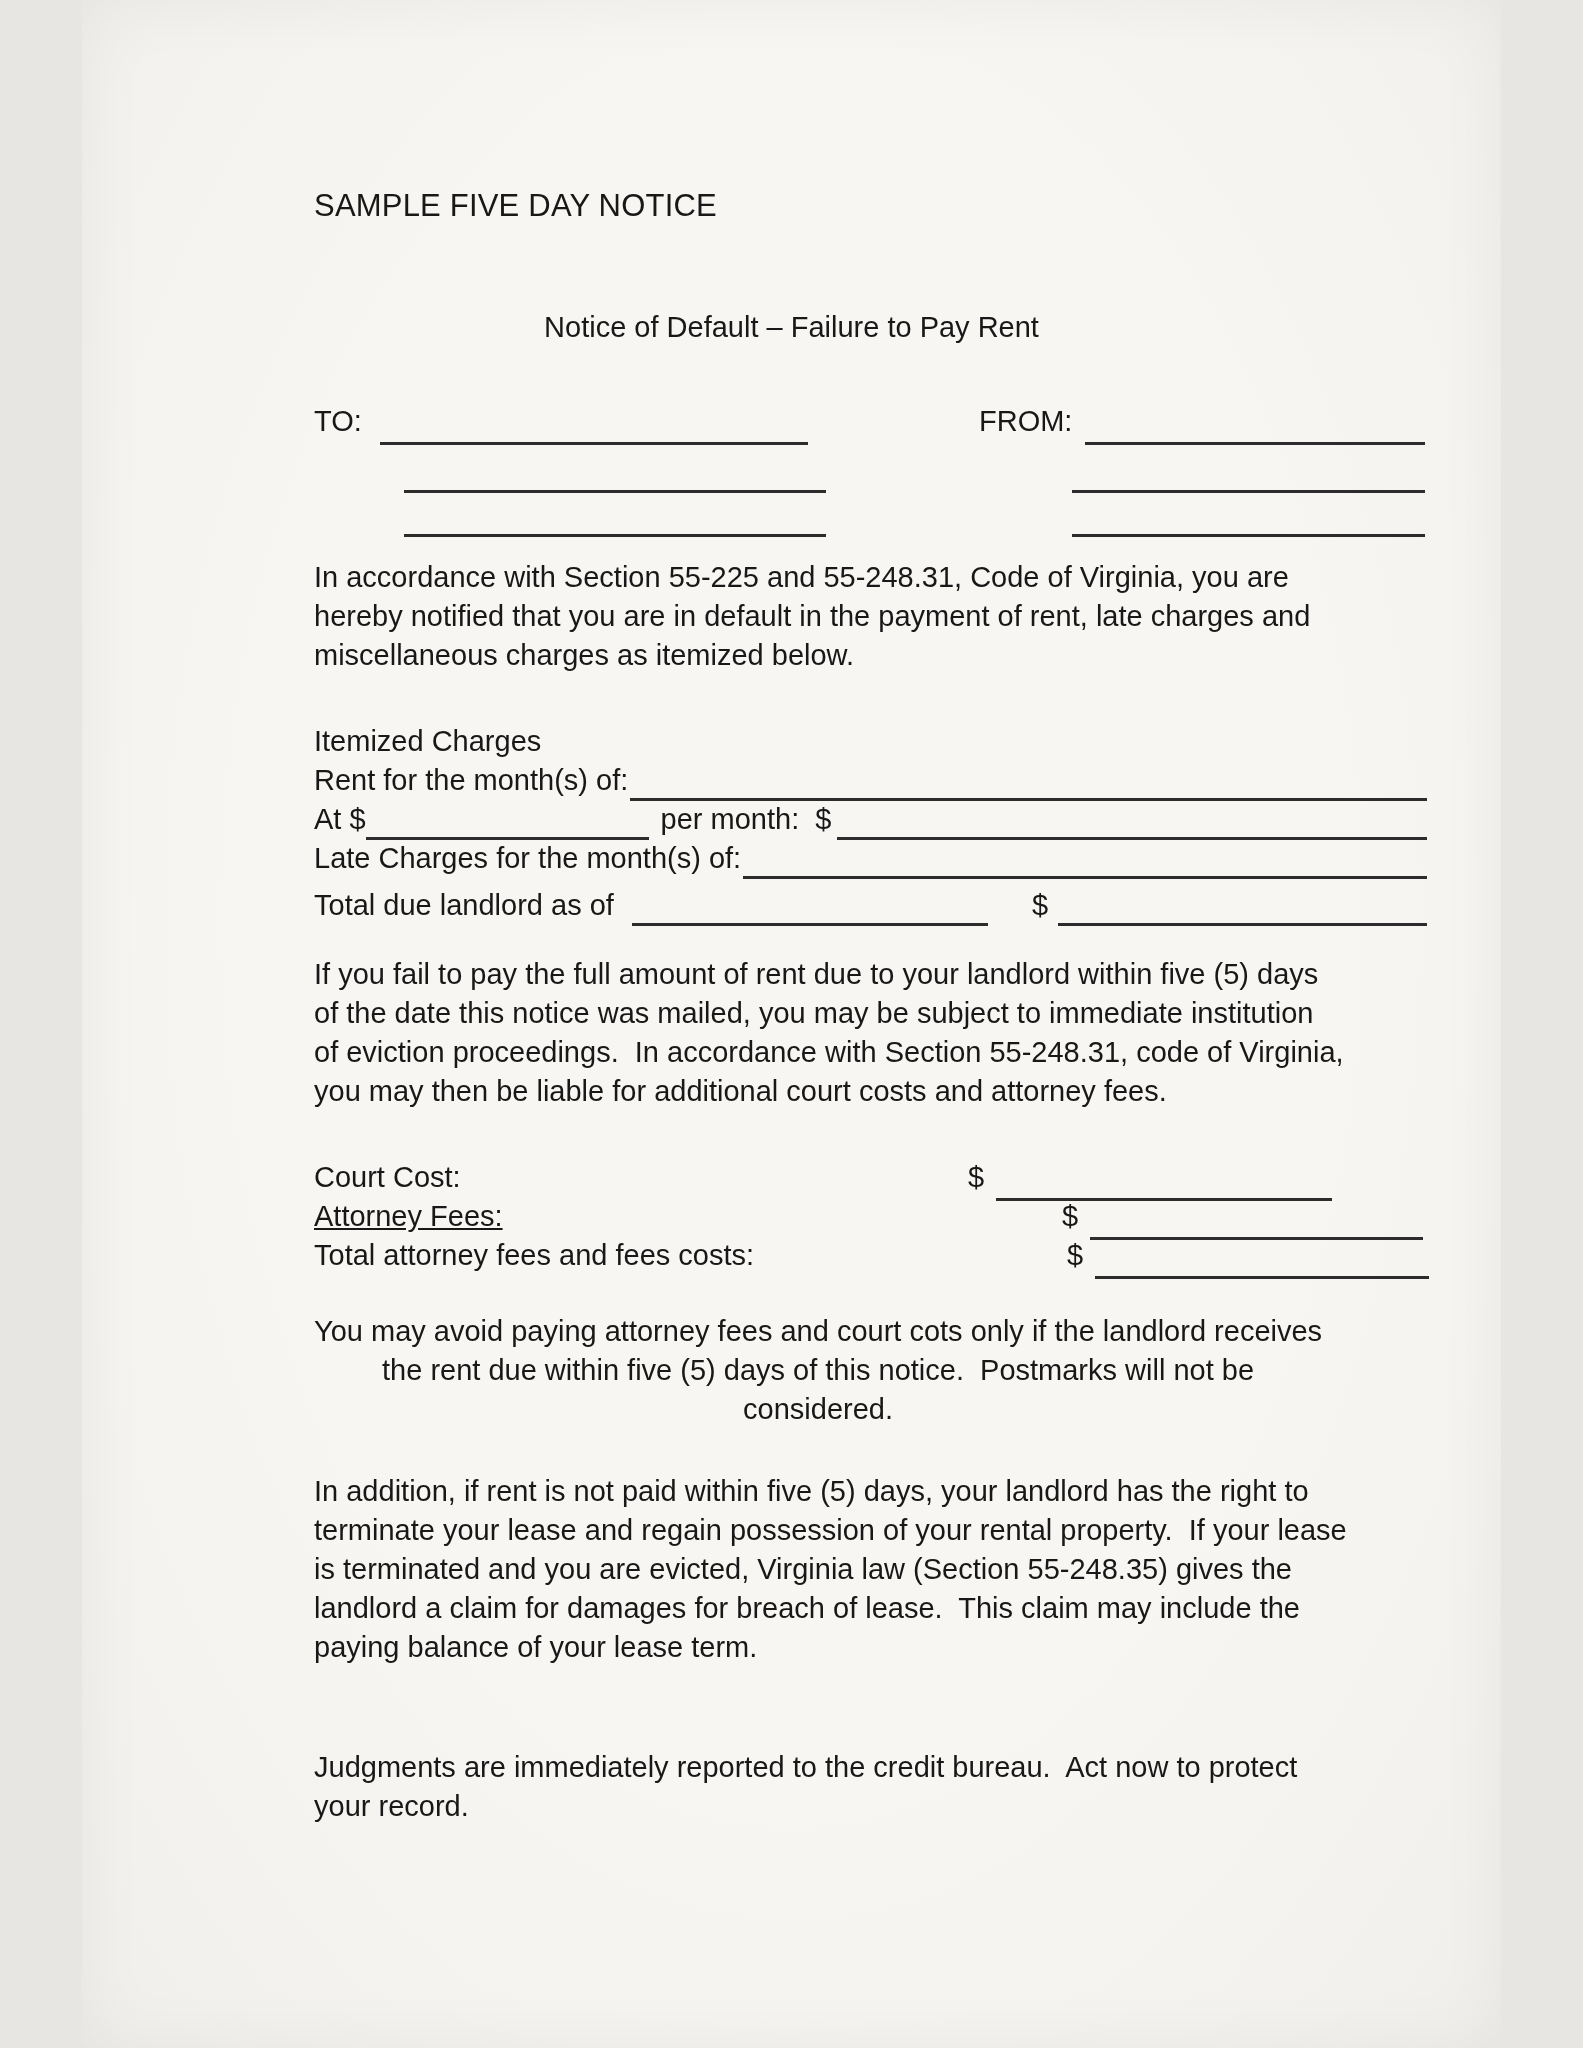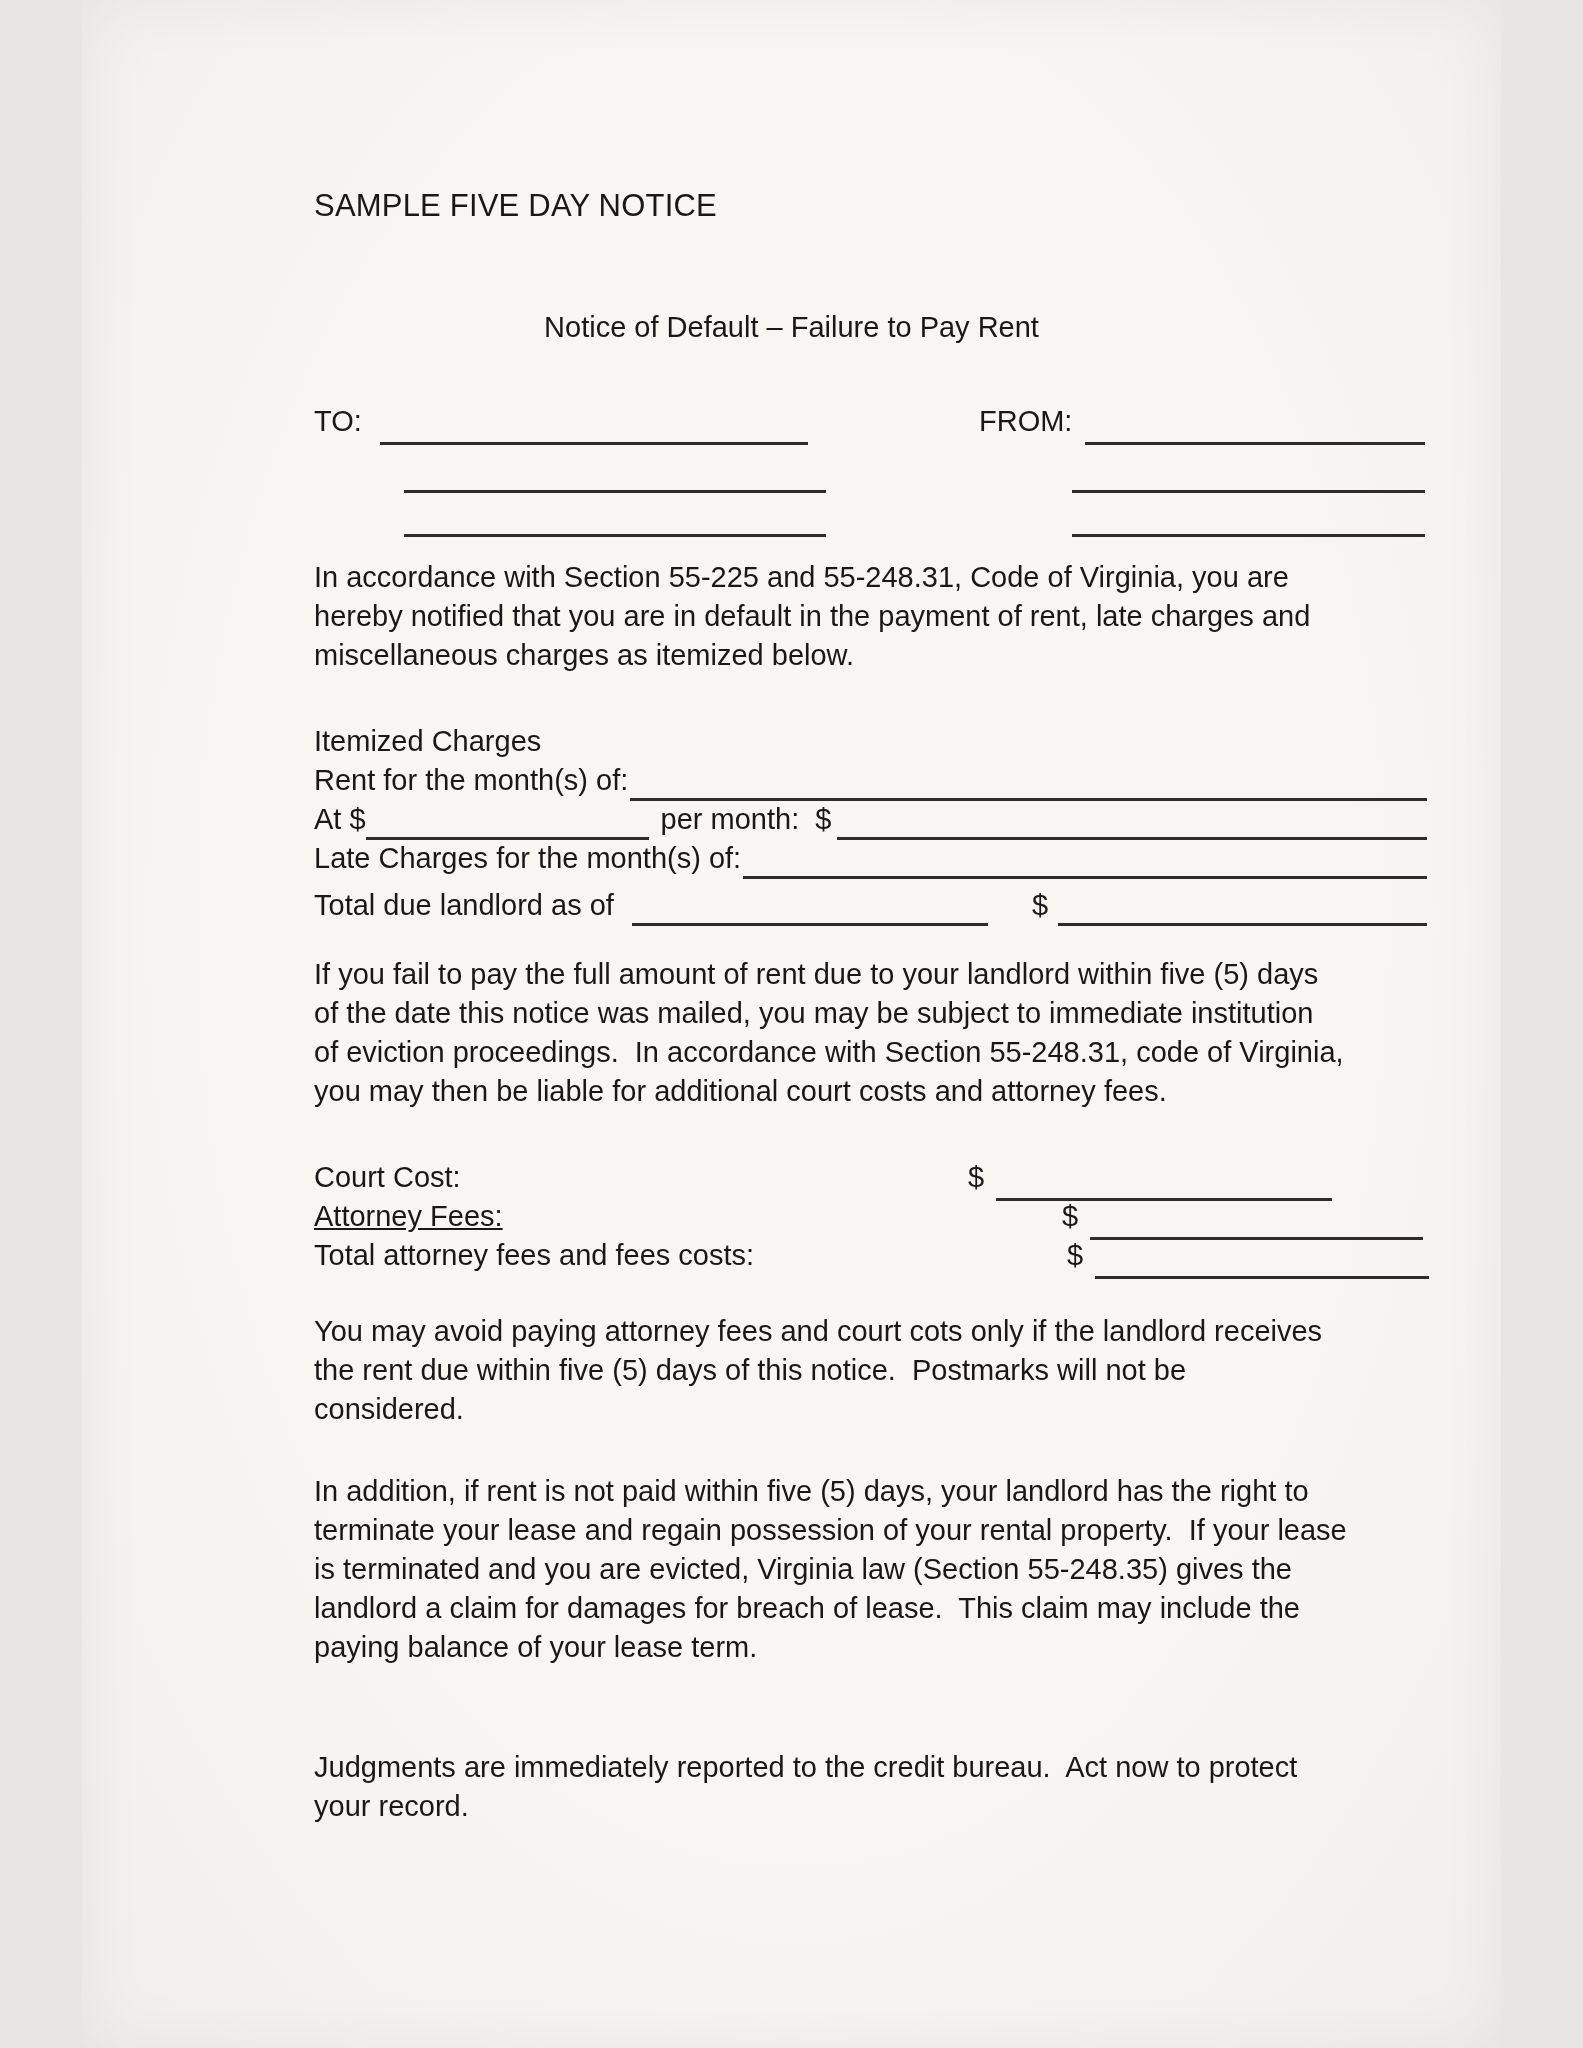--- a/index.html
+++ b/index.html
@@ -135,21 +135,21 @@
   <span class="abs-blank" style="left:914px; top:1158px; width:336px; height:40px;"></span>
 
   <span class="abs-lbl" style="left:232px; top:1197px;text-decoration:underline;">Attorney Fees:</span>
   <span class="abs-lbl" style="left:980px; top:1197px;">$</span>
   <span class="abs-blank" style="left:1008px; top:1197px; width:333px; height:40px;"></span>
 
   <span class="abs-lbl" style="left:232px; top:1236px;">Total attorney fees and fees costs:</span>
   <span class="abs-lbl" style="left:985px; top:1236px;">$</span>
   <span class="abs-blank" style="left:1013px; top:1236px; width:334px; height:40px;"></span>
 
-  <div class="para" style="top:1312px;">
+  <div class="para" style="top:1312px;text-align:center;">
     <div class="line">You may avoid paying attorney fees and court cots only if the landlord receives</div>
     <div class="line">the rent due within five (5) days of this notice.  Postmarks will not be</div>
     <div class="line">considered.</div>
   </div>
 
   <div class="para" style="top:1472px;">
     <div class="line">In addition, if rent is not paid within five (5) days, your landlord has the right to</div>
     <div class="line">terminate your lease and regain possession of your rental property.  If your lease</div>
     <div class="line">is terminated and you are evicted, Virginia law (Section 55-248.35) gives the</div>
     <div class="line">landlord a claim for damages for breach of lease.  This claim may include the</div>

